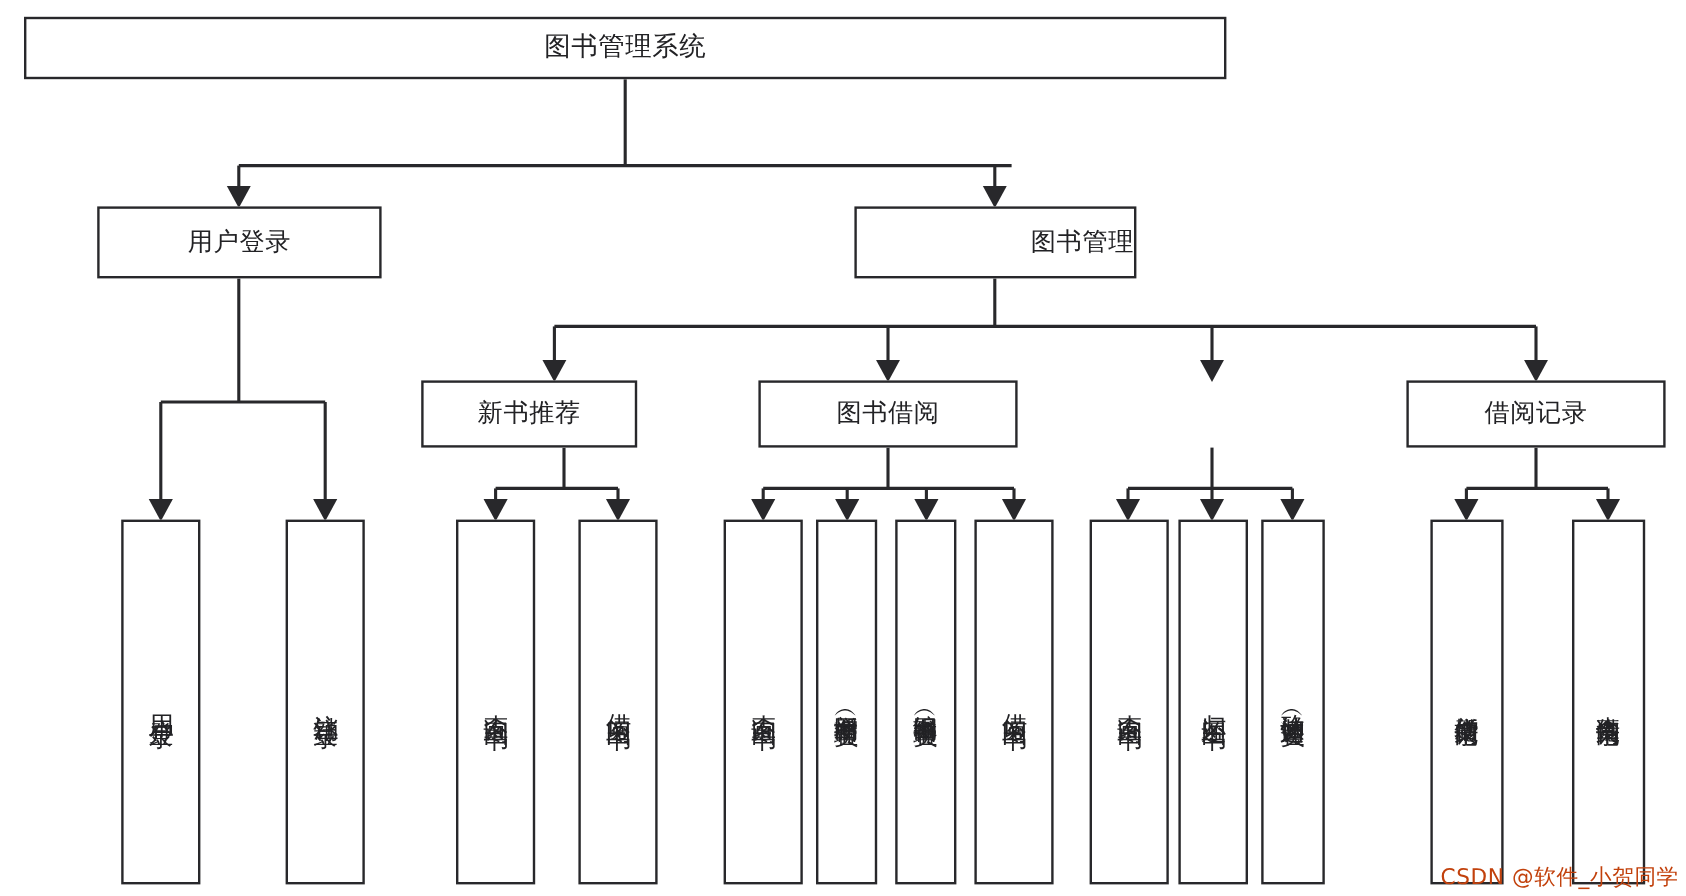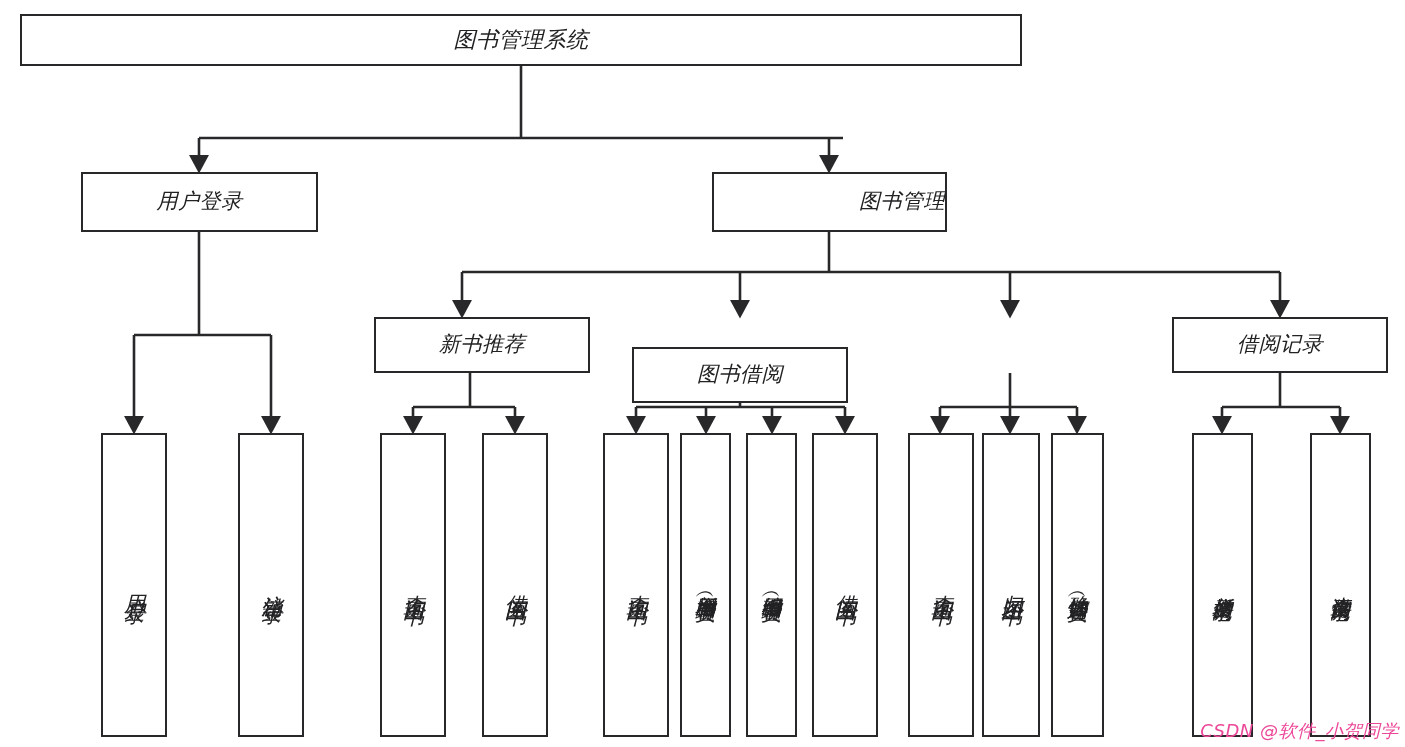--- a/index.html
+++ b/index.html
@@ -10,21 +10,20 @@
   }
   body {
     font-family: "DejaVu Sans", "Liberation Sans", sans-serif;
   }
   #canvas {
     position: relative;
     width: 1405px;
     height: 747px;
     background: #ffffff;
     overflow: hidden;
-    font-style: italic;
   }
   #wires {
     position: absolute;
     left: 0;
     top: 0;
     width: 1405px;
     height: 747px;
     pointer-events: none;
   }
   .node {
@@ -70,21 +69,21 @@
   }
   .v-node.tight .lbl {
     font-size: 20px;
     letter-spacing: 1.2px;
   }
   #watermark {
     position: absolute;
     right: 6px;
     bottom: 4px;
     font-size: 18px;
-    color: #ec4899;
+    color: #c2410c;
     white-space: nowrap;
     z-index: 5;
     letter-spacing: 0.5px;
   }
 </style>
 </head>
 <body>
 
 <div id="canvas">
 
@@ -142,24 +141,24 @@
     <span class="lbl">图书管理系统</span>
   </div>
 
   <div class="node h-node" style="left:81px; top:172px; width:237px; height:60px;">
     <span class="lbl">用户登录</span>
   </div>
   <div class="node h-node" style="left:712px; top:172px; width:235px; height:60px;justify-content:flex-end;">
     <span class="lbl">图书管理</span>
   </div>
 
-  <div class="node h-node" style="left:374px; top:317px; width:216px; height:56px;">
+  <div class="node h-node" style="left:351px; top:317px; width:180px; height:56px;">
     <span class="lbl">新书推荐</span>
   </div>
-  <div class="node h-node" style="left:632px; top:317px; width:216px; height:56px;margin-top:30px;">
+  <div class="node h-node" style="left:632px; top:317px; width:216px; height:56px;">
     <span class="lbl">图书借阅</span>
   </div>
   <div class="node h-node" style="left:1172px; top:317px; width:216px; height:56px;">
     <span class="lbl">借阅记录</span>
   </div>
 
   <div class="node v-node" style="left:101px; top:433px; width:66px; height:304px;">
     <span class="lbl">用户登录</span>
   </div>
   <div class="node v-node" style="left:238px; top:433px; width:66px; height:304px;">

